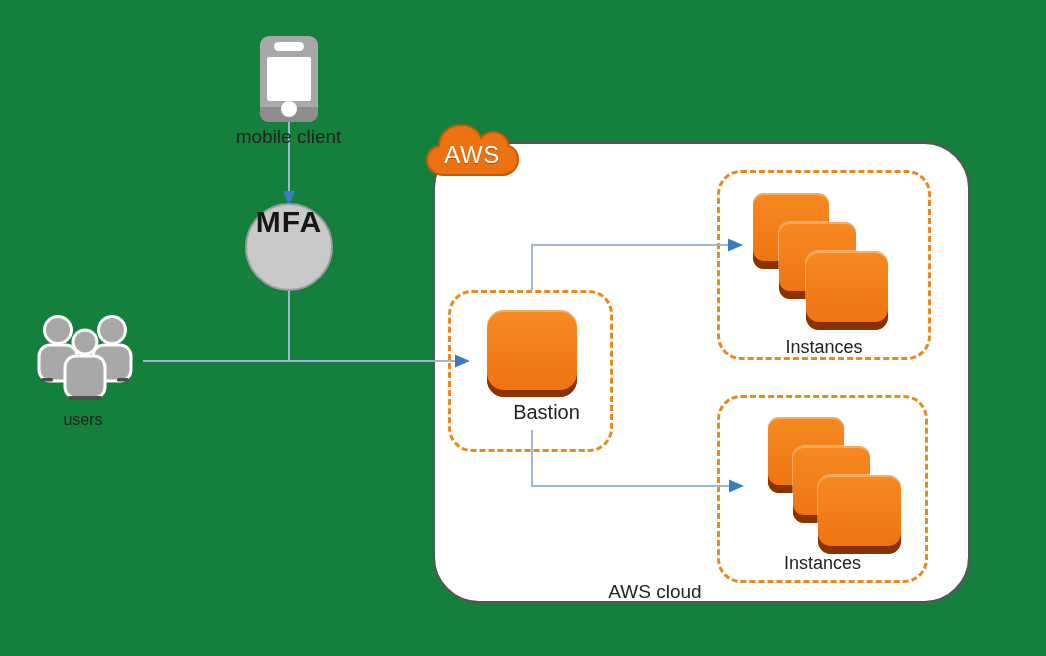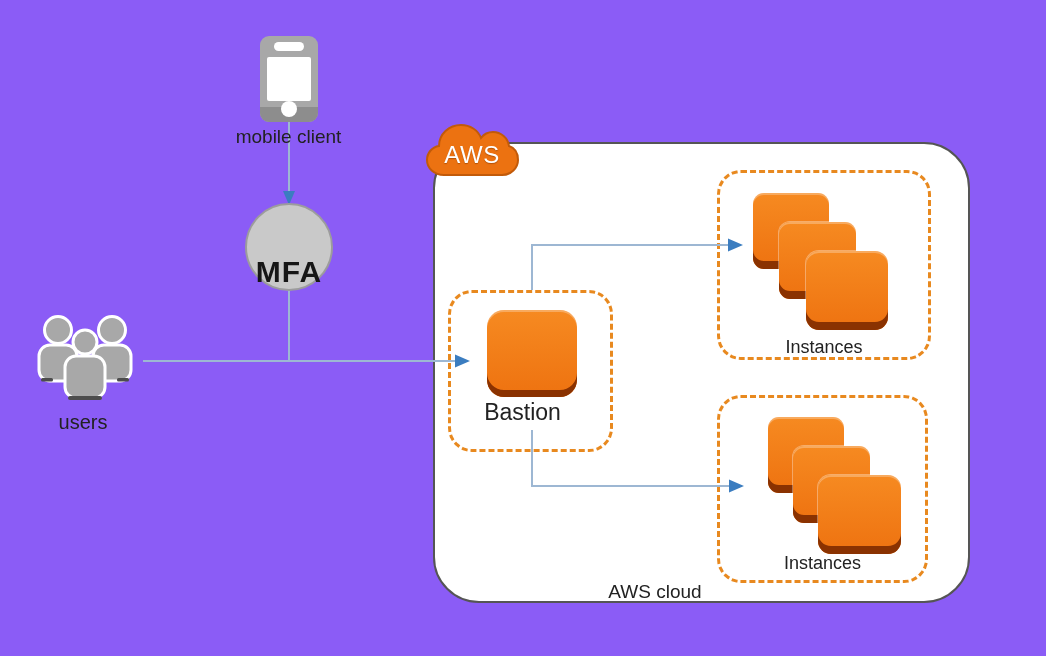--- a/index.html
+++ b/index.html
@@ -1,17 +1,17 @@
 <!DOCTYPE html>
 <html style="--connector: #9db7d3; --arrow: #3b7dc0; --aws-orange: #ec7211; --aws-orange-stroke: #c25a09; --box-orange-light: #f68a21; --box-orange: #ee7210; --box-orange-dark: #8a3201; --dash-orange: #e8891f; --icon-gray: #a8a8a8; --icon-gray-dark: #8d8d8d; --mfa-fill: #c9c9c9; --mfa-border: #9c9c9c; --boundary-gray: #555555; --text: #222222;"><head>
 <meta charset="utf-8">
 <style>
   html,body{margin:0;padding:0;background:#ffffff;}
   .stage{
-    position:relative;width:1046px;height:656px;background:#8b5cf6;overflow:hidden;
+    position:relative;width:1046px;height:656px;background:#15803d;overflow:hidden;
     font-family:"Liberation Sans", sans-serif;color:var(--text,#222);
   }
   .abs{position:absolute;}
   
   .aws-boundary{
     left:433px;top:142px;width:537px;height:461px;
     border:2.5px solid var(--boundary-gray,#555);border-radius:46px;
     background:#fff;box-sizing:border-box;
   }
   
@@ -32,30 +32,30 @@
     border-radius:11px;
   }
   .bastion-sq{
     left:487px;top:310px;width:90px;height:87px;border-radius:17px;
     box-shadow:inset 0 2px 0 rgba(255,255,255,.28),
                inset 0 -7px 0 var(--box-orange-dark,#8a3201);
   }
   
   .lbl{position:absolute;text-align:center;color:var(--text,#222);}
   .mobile-lbl{left:180px;top:126px;width:217px;font-size:19px;line-height:22px;}
-  .users-lbl{left:33px;top:411px;width:100px;font-size:20px;}
-  .bastion-lbl{left:440px;top:401px;width:165px;font-size:23px;line-height:22px;}
+  .users-lbl{left:33px;top:411px;width:100px;font-size:16px;}
+  .bastion-lbl{left:464px;top:401px;width:165px;font-size:20px;line-height:22px;}
   .inst-lbl-top{left:717px;top:337px;width:214px;font-size:18px;}
   .inst-lbl-bottom{left:717px;top:553px;width:211px;font-size:18px;}
   .awscloud-lbl{left:560px;top:581px;width:190px;font-size:19px;text-align:center;}
   
   .mfa-circle{
     left:245px;top:203px;width:88px;height:88px;border-radius:50%;
     background:var(--mfa-fill,#c9c9c9);border:2px solid var(--mfa-border,#9c9c9c);
-    box-sizing:border-box;display:flex;align-items:flex-end;justify-content:center;
+    box-sizing:border-box;display:flex;align-items:flex-start;justify-content:center;
     font-size:30px;font-weight:bold;color:#161616;letter-spacing:1px;
   }
   
   .aws-logo-wrap{left:424px;top:117px;width:96px;height:64px;}
   .aws-logo-text{
     left:424px;top:141px;width:96px;text-align:center;
     font-size:24px;font-weight:normal;color:#fff;letter-spacing:.5px;
     text-shadow:0 1px 1px rgba(140,60,0,.6);
   }
   

